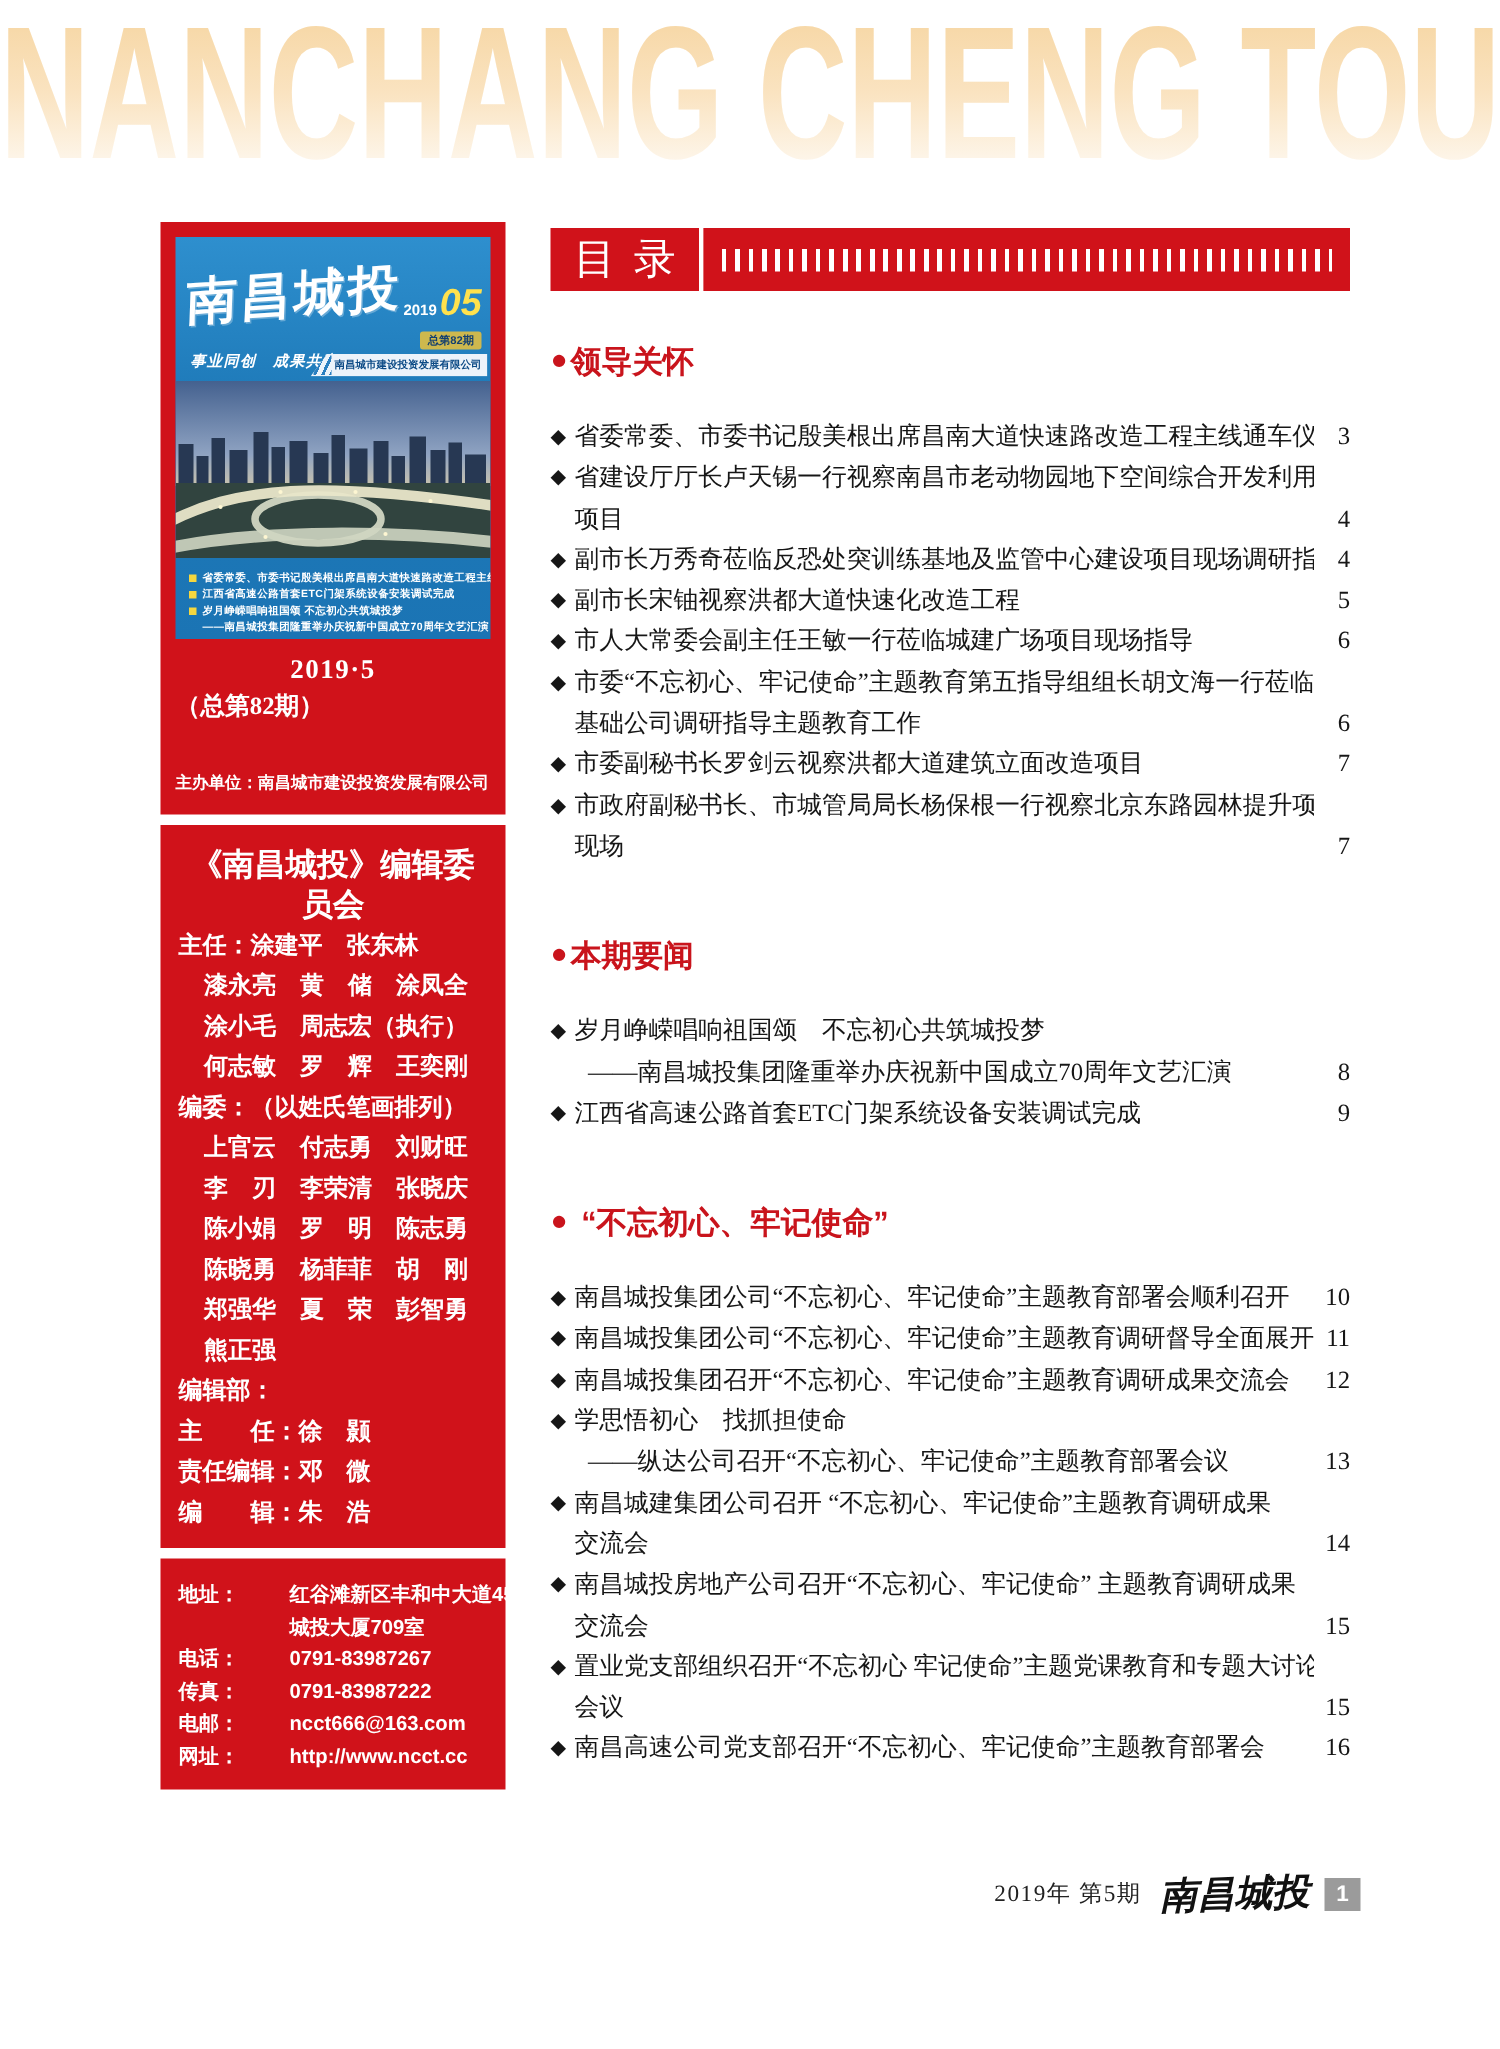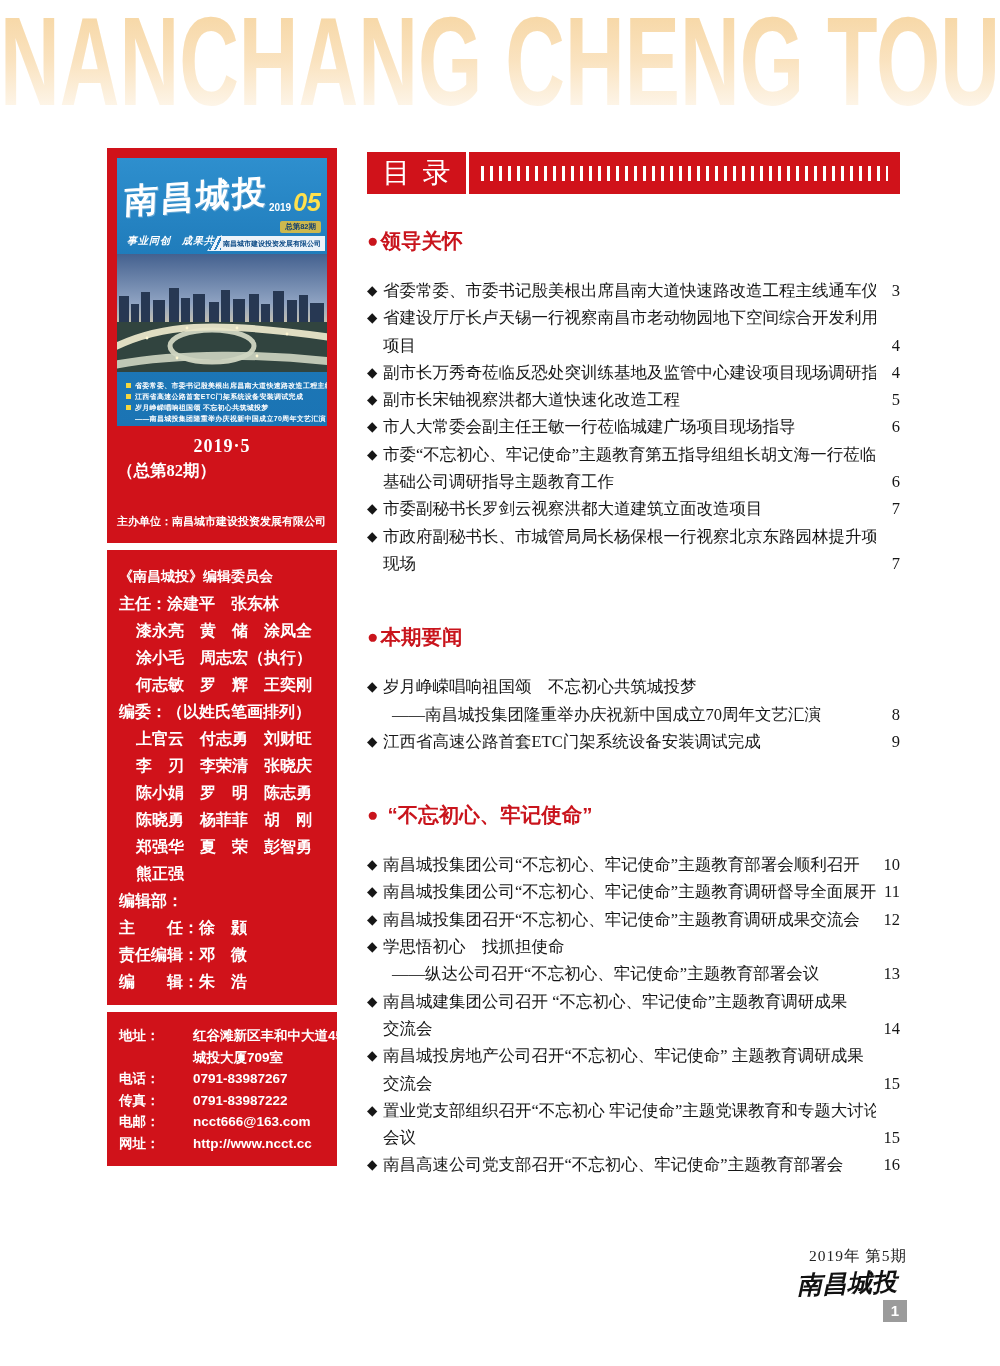--- a/index.html
+++ b/index.html
@@ -11,21 +11,21 @@
 
   
   .sidebar{position:absolute;left:107px;top:148px;width:230px;}
   .sb-block{background:#d0121a;color:#fff;margin-bottom:7px;box-sizing:border-box;width:230px;}
   .sb-block1{padding:10px 10px 14px;}
   .issue-line{text-align:center;font-family:"Liberation Serif",serif;font-weight:bold;font-size:18px;margin-top:10px;letter-spacing:1px;}
   .issue-total{text-align:left;font-family:"Liberation Serif",serif;font-weight:bold;font-size:16.5px;margin-top:3px;}
   .publisher{margin-top:32px;font-size:11px;font-weight:bold;white-space:nowrap;}
 
   .sb-block2{padding:13px 12px 10px;font-size:16px;font-weight:bold;line-height:27px;}
-  .ed-title{font-size:14px;}
+  .ed-title{font-size:21px;text-align:center;}
   .name-row{padding-left:17px;white-space:nowrap;}
 
   .sb-block3{padding:13px 12px 12px;font-size:13.5px;font-weight:bold;line-height:21.5px;}
   .c-row{display:flex;gap:28px;}
   .c-label{width:46px;flex:none;}
   .c-value{white-space:nowrap;}
 
   
   .cover{width:210px;height:268px;background:linear-gradient(180deg,#2e8fce 0%,#1e7ab9 40%,#1b74b4 100%);position:relative;overflow:hidden;}
   .cover-head{position:relative;height:96px;}
@@ -55,21 +55,21 @@
   .sec-dot{margin-right:2px;font-size:19px;}
   .sec-head .gap{margin-left:7px;}
 
   .toc-row{display:flex;font-size:16.5px;line-height:27.3px;color:#161616;}
   .row-marker{width:16px;flex:none;font-size:13.5px;}
   .row-text{flex:1;white-space:nowrap;overflow:hidden;}
   .toc-row.ind .row-text{padding-left:9px;}
   .row-page{flex:none;min-width:24px;text-align:right;}
 
   
-  .footer{position:absolute;right:93px;top:1246px;display:flex;align-items:flex-end;font-family:"Liberation Serif",serif;flex-direction:column;}
+  .footer{position:absolute;right:93px;top:1246px;display:flex;align-items:center;font-family:"Liberation Serif",serif;}
   .f-issue{font-size:15.5px;color:#222;letter-spacing:1px;white-space:nowrap;}
   .f-brand{font-size:25px;font-weight:bold;font-style:italic;margin:0 10px 0 12px;color:#111;transform:rotate(-2deg);white-space:nowrap;}
   .f-page{width:24px;height:22px;background:#9b9b9b;color:#fff;font-size:15px;font-weight:bold;text-align:center;line-height:22px;font-family:"Liberation Sans",sans-serif;}
 </style>
 </head>
 <body>
 
 <div class="page">
 
   <div class="watermark">

